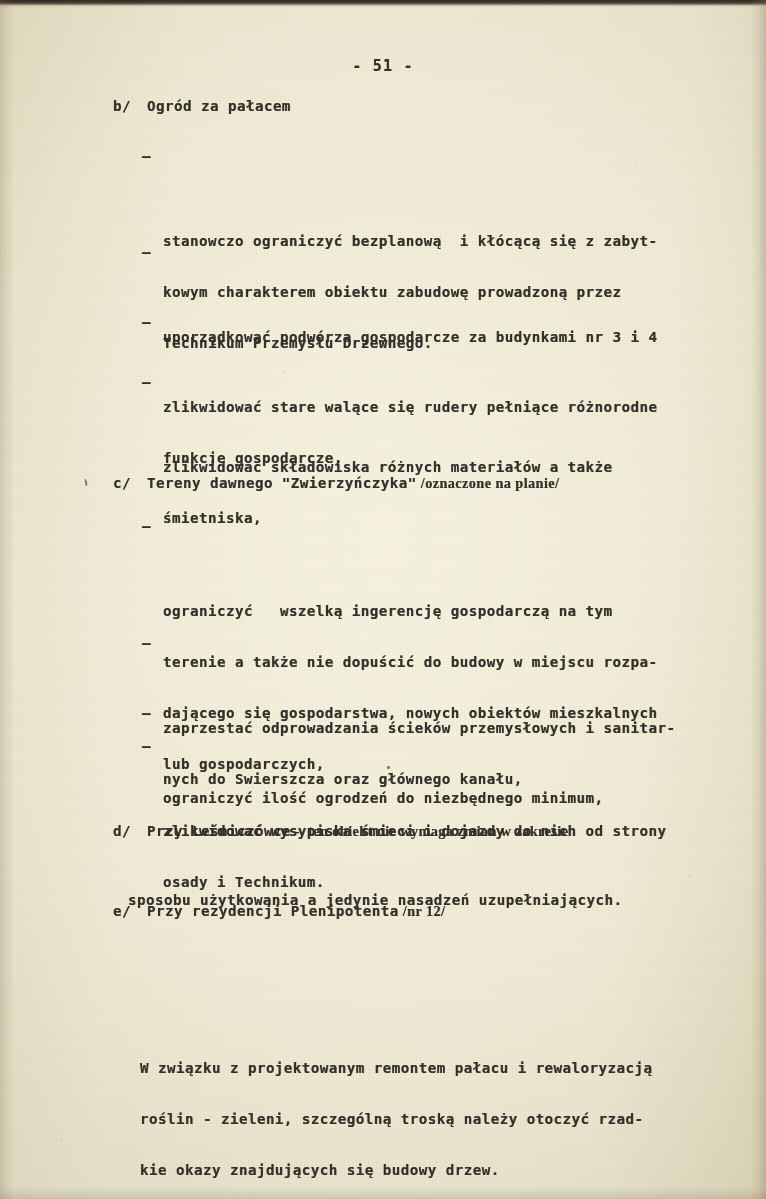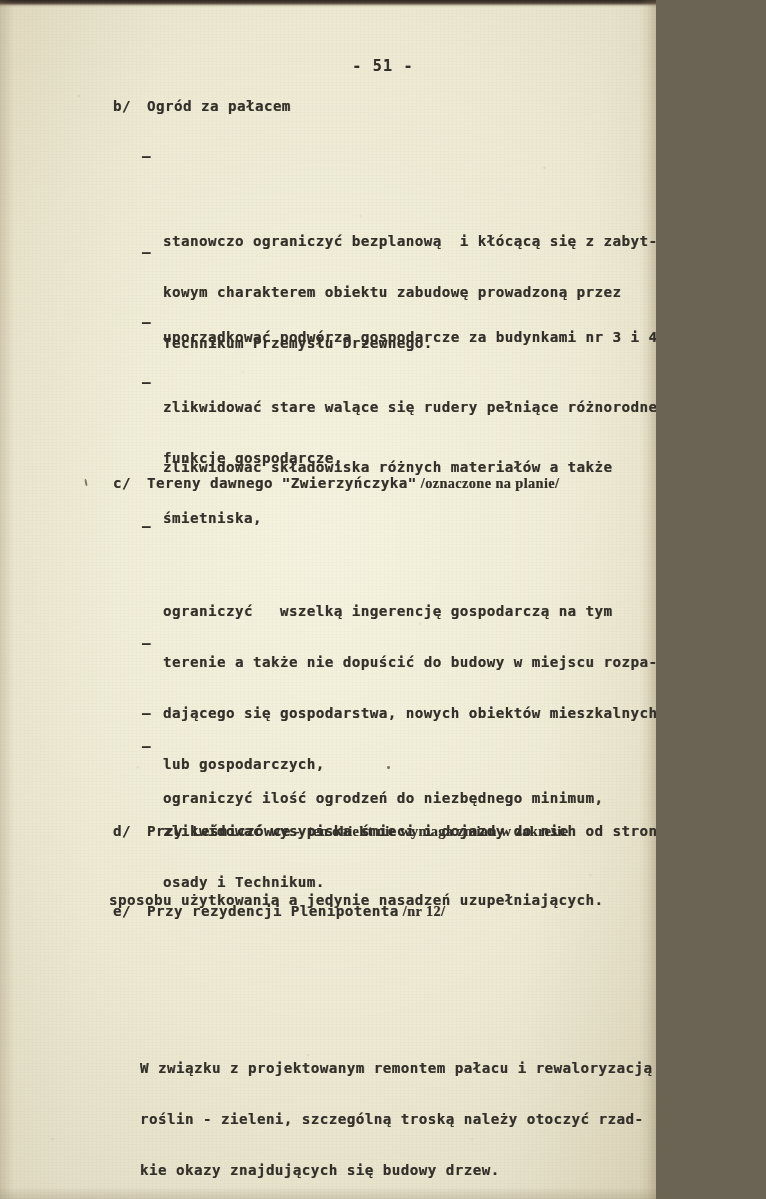--- a/index.html
+++ b/index.html
@@ -4,21 +4,21 @@
 <title>Scanned typewritten document page 51</title>
 <style>
   html, body {
     margin: 0;
     padding: 0;
     background: #6b6353;
   }
 
   .page {
     position: relative;
-    width: 656px;
+    width: 766px;
     height: 1199px;
     overflow: hidden;
     background-color: #e9e4cd;
     background-image:
       radial-gradient(ellipse 120% 95% at 50% 45%, rgba(255,255,240,0.55) 0%, rgba(255,255,240,0.18) 45%, rgba(120,105,70,0.10) 78%, rgba(90,78,50,0.20) 100%),
       linear-gradient(95deg, rgba(214,203,170,0.35) 0%, rgba(233,228,205,0.0) 22%, rgba(233,228,205,0.0) 80%, rgba(205,193,160,0.35) 100%);
     font-family: "DejaVu Sans Mono", "Liberation Mono", monospace;
     color: #2f2c25;
   }
 
@@ -223,20 +223,24 @@
       <span class="lines">
         <span class="ln">ograniczyć   wszelką ingerencję gospodarczą na tym</span>
         <span class="ln">terenie a także nie dopuścić do budowy w miejscu rozpa-</span>
         <span class="ln">dającego się gospodarstwa, nowych obiektów mieszkalnych</span>
         <span class="ln">lub gospodarczych,</span>
       </span>
     </div>
 
     <div class="tw bullet" style="top:635px; left:163px;">
       <span class="dash">–</span>
+      <span class="lines">
+        <span class="ln">zaprzestać odprowadzania ścieków przemysłowych i sanitar-</span>
+        <span class="ln">nych do Swierszcza oraz głównego kanału,</span>
+      </span>
     </div>
 
     <div class="tw bullet" style="top:705px; left:163px;">
       <span class="dash">–</span>
       <span class="lines">
         <span class="ln">ograniczyć ilość ogrodzeń do niezbędnego minimum,</span>
       </span>
     </div>
 
     <div class="tw bullet" style="top:738px; left:163px;">
@@ -247,21 +251,21 @@
       </span>
     </div>
 
     <div class="speck-mark" style="left:387px; top:766px; width:3px; height:3px;"></div>
 
     <div class="tw section-head" style="top:823px; left:113px;">
       <span class="sec-label">d/</span>
       <span class="sec-title">Przy Leśniczówce</span>
       <span class="sec-rest"> -  ten obiekt nie wymaga zmian w zakresie</span>
     </div>
-    <div class="tw para" style="top:858px; left:109px;">
+    <div class="tw para" style="top:858px; left:128px;">
       <span class="ln">sposobu użytkowania a jedynie nasadzeń uzupełniających.</span>
     </div>
 
     <div class="tw section-head" style="top:903px; left:113px;">
       <span class="sec-label">e/</span>
       <span class="sec-title">Przy rezydencji Plenipotenta</span>
       <span class="sec-rest"> /nr 12/</span>
     </div>
 
 

